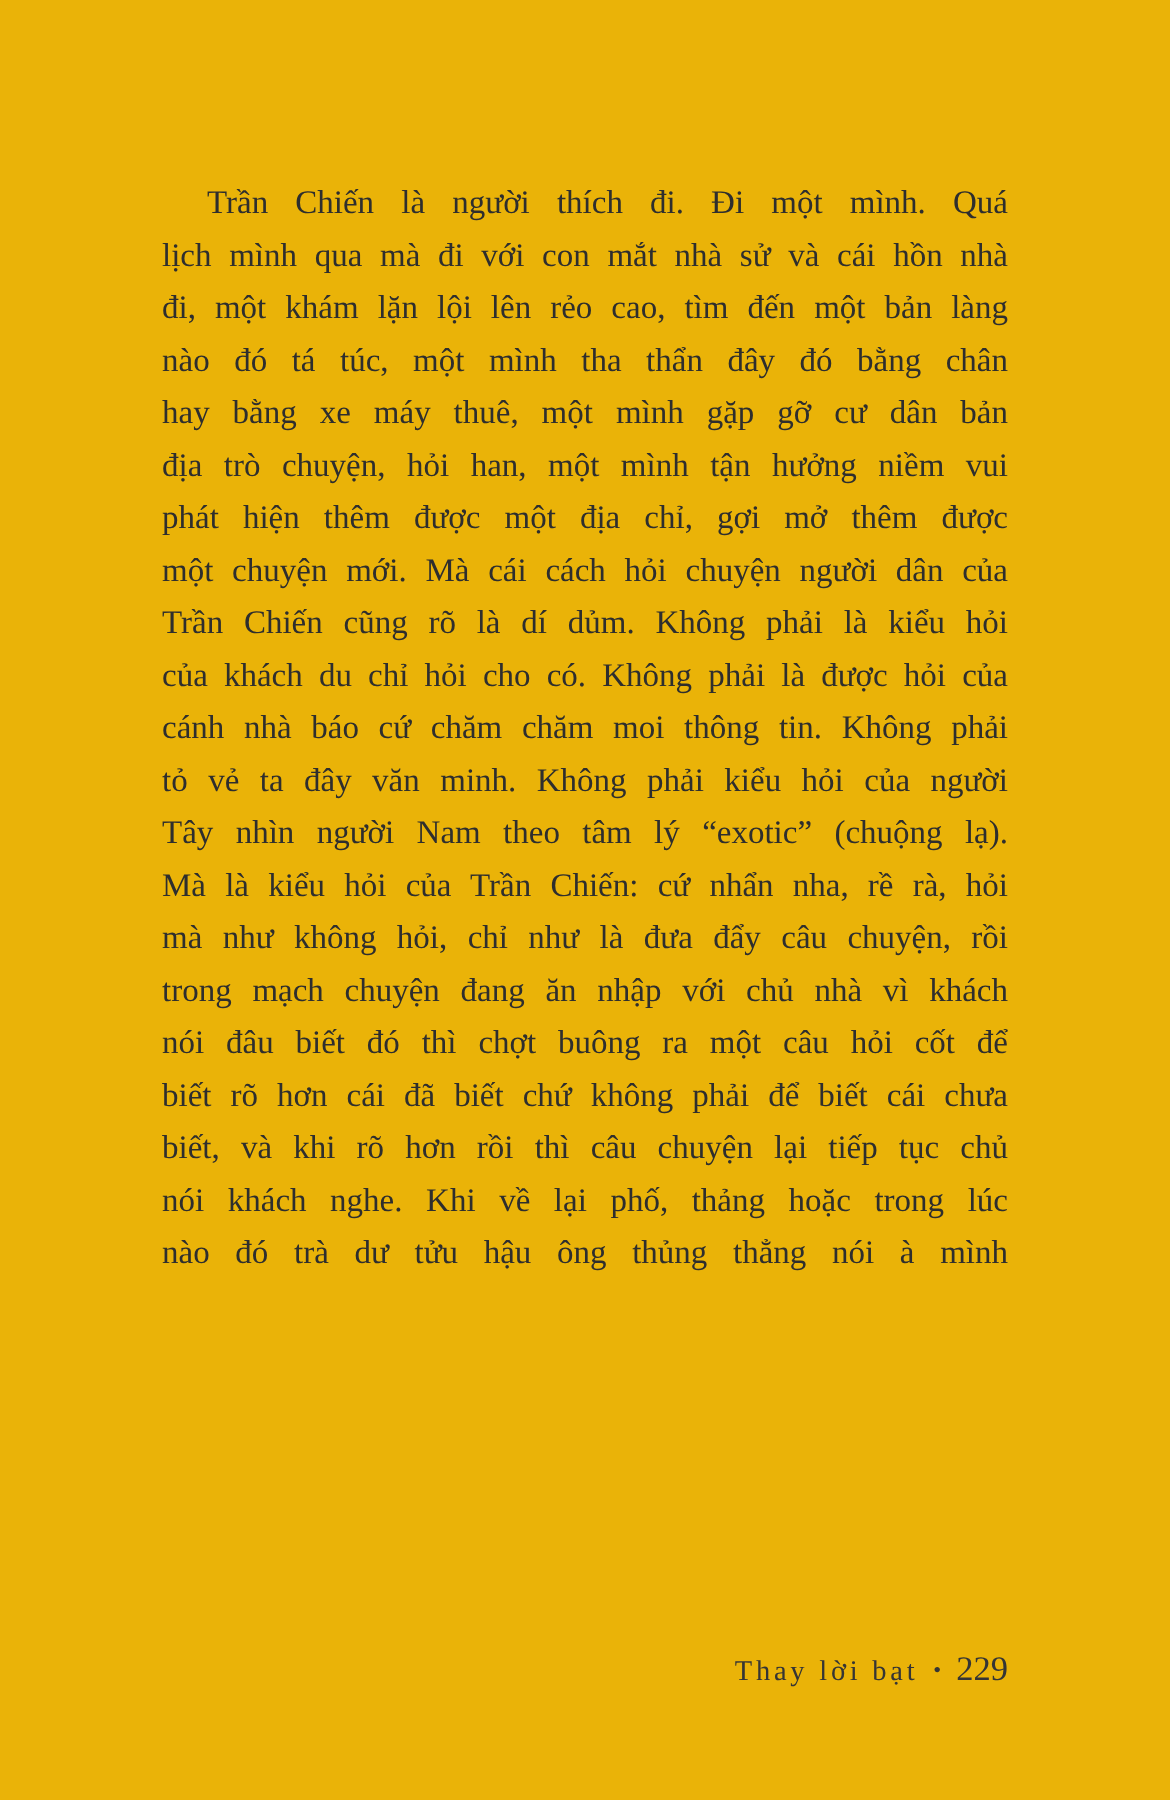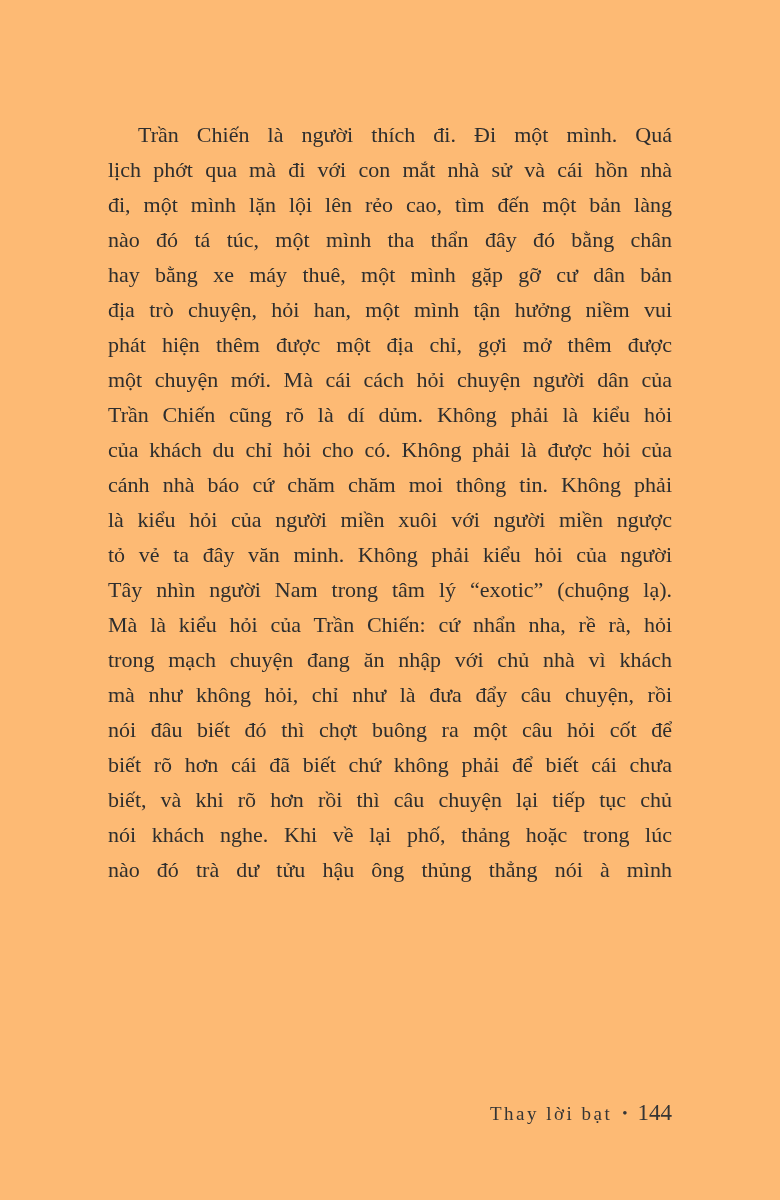--- a/index.html
+++ b/index.html
@@ -4,21 +4,21 @@
 <style>
   html, body {
     margin: 0;
     padding: 0;
     background: #ffffff;
   }
   .page {
     position: relative;
     width: 780px;
     height: 1200px;
-    background: #fdba74;
+    background: #eab308;
     font-family: "Liberation Serif", "DejaVu Serif", serif;
     color: #2e2e2e;
     overflow: hidden;
   }
   .text-block {
     position: absolute;
     left: 108px;
     top: 117px;
     width: 564px;
   }
@@ -57,42 +57,41 @@
     font-size: 23px;
   }
 </style>
 </head>
 <body>
 
 <div class="page">
 
   <div class="text-block">
     <div class="line indent">Trần Chiến là người thích đi. Đi một mình. Quá</div>
-    <div class="line">lịch phớt qua mà đi với con mắt nhà sử và cái hồn nhà</div>
-    <div class="line">đi, một mình lặn lội lên rẻo cao, tìm đến một bản làng</div>
+    <div class="line">lịch mình qua mà đi với con mắt nhà sử và cái hồn nhà</div>
+    <div class="line">đi, một khám lặn lội lên rẻo cao, tìm đến một bản làng</div>
     <div class="line">nào đó tá túc, một mình tha thẩn đây đó bằng chân</div>
     <div class="line">hay bằng xe máy thuê, một mình gặp gỡ cư dân bản</div>
     <div class="line">địa trò chuyện, hỏi han, một mình tận hưởng niềm vui</div>
     <div class="line">phát hiện thêm được một địa chỉ, gợi mở thêm được</div>
     <div class="line">một chuyện mới. Mà cái cách hỏi chuyện người dân của</div>
     <div class="line">Trần Chiến cũng rõ là dí dủm. Không phải là kiểu hỏi</div>
     <div class="line">của khách du chỉ hỏi cho có. Không phải là được hỏi của</div>
     <div class="line">cánh nhà báo cứ chăm chăm moi thông tin. Không phải</div>
-    <div class="line">là kiểu hỏi của người miền xuôi với người miền ngược</div>
     <div class="line">tỏ vẻ ta đây văn minh. Không phải kiểu hỏi của người</div>
-    <div class="line">Tây nhìn người Nam trong tâm lý “exotic” (chuộng lạ).</div>
+    <div class="line">Tây nhìn người Nam theo tâm lý “exotic” (chuộng lạ).</div>
     <div class="line">Mà là kiểu hỏi của Trần Chiến: cứ nhẩn nha, rề rà, hỏi</div>
+    <div class="line">mà như không hỏi, chỉ như là đưa đẩy câu chuyện, rồi</div>
     <div class="line">trong mạch chuyện đang ăn nhập với chủ nhà vì khách</div>
-    <div class="line">mà như không hỏi, chỉ như là đưa đẩy câu chuyện, rồi</div>
     <div class="line">nói đâu biết đó thì chợt buông ra một câu hỏi cốt để</div>
     <div class="line">biết rõ hơn cái đã biết chứ không phải để biết cái chưa</div>
     <div class="line">biết, và khi rõ hơn rồi thì câu chuyện lại tiếp tục chủ</div>
     <div class="line">nói khách nghe. Khi về lại phố, thảng hoặc trong lúc</div>
     <div class="line">nào đó trà dư tửu hậu ông thủng thẳng nói à mình</div>
   </div>
 
   <div class="footer">
     <span class="section">Thay lời bạt</span>
     <span class="sep">•</span>
-    <span class="pagenum">144</span>
+    <span class="pagenum">229</span>
   </div>
 
 </div>
 
 </body></html>

